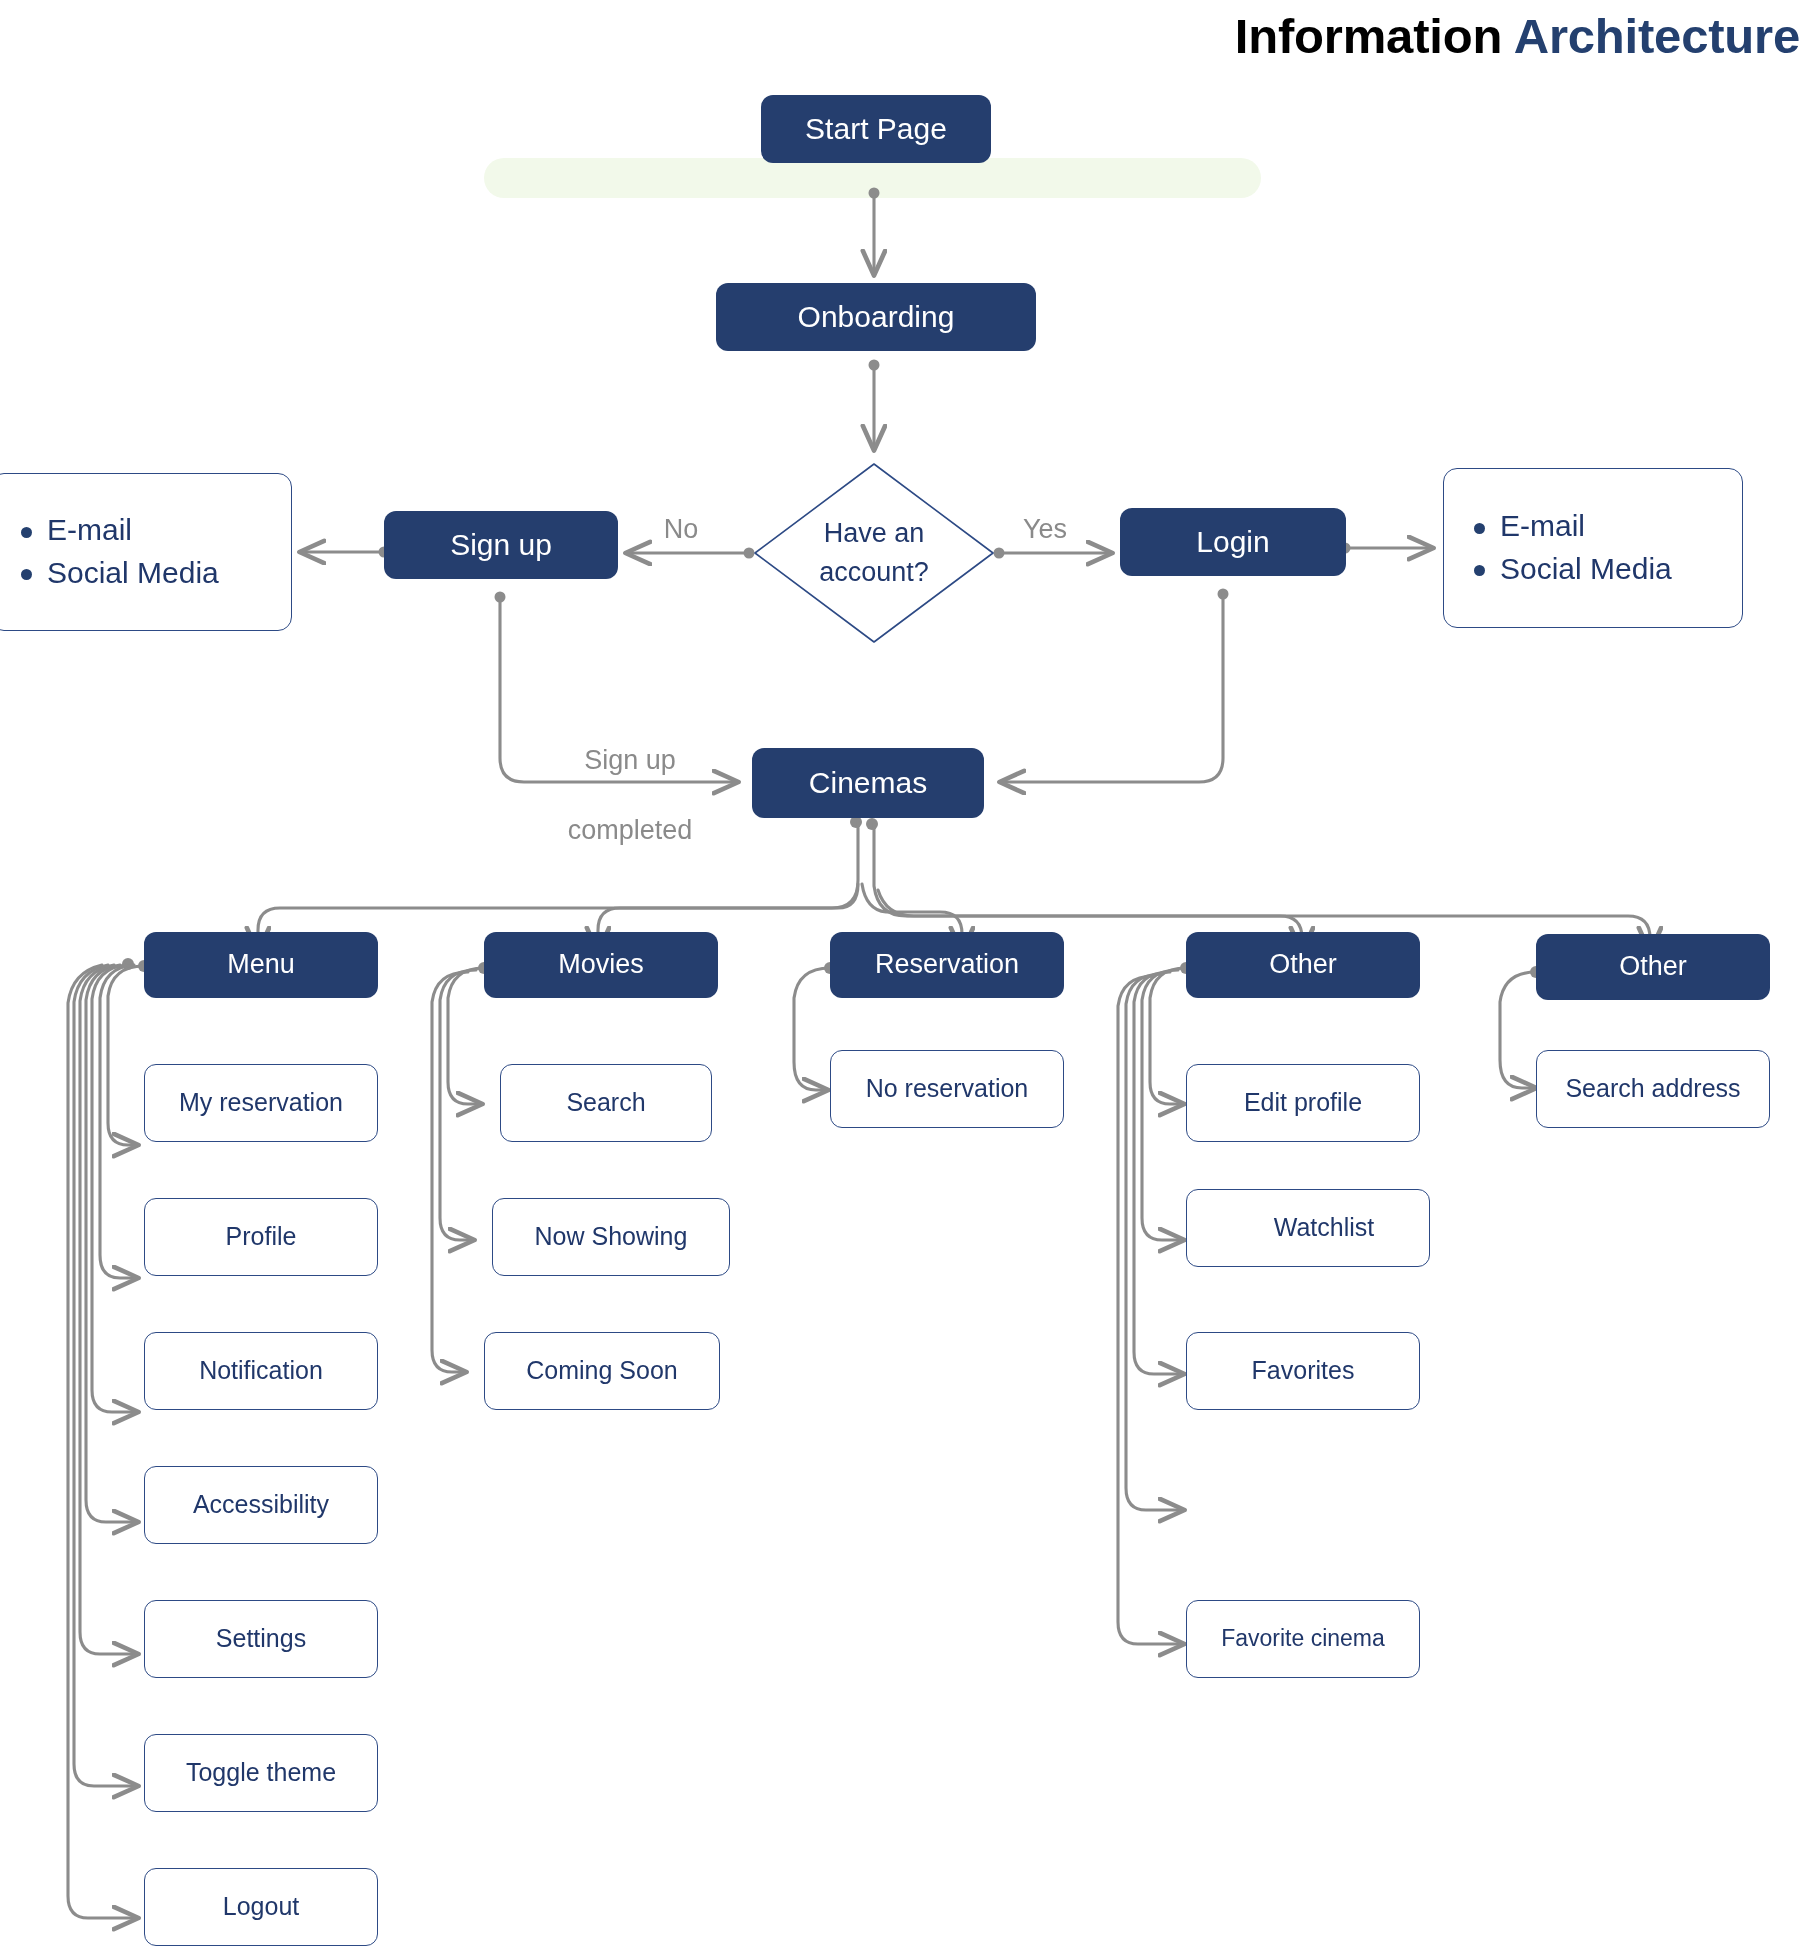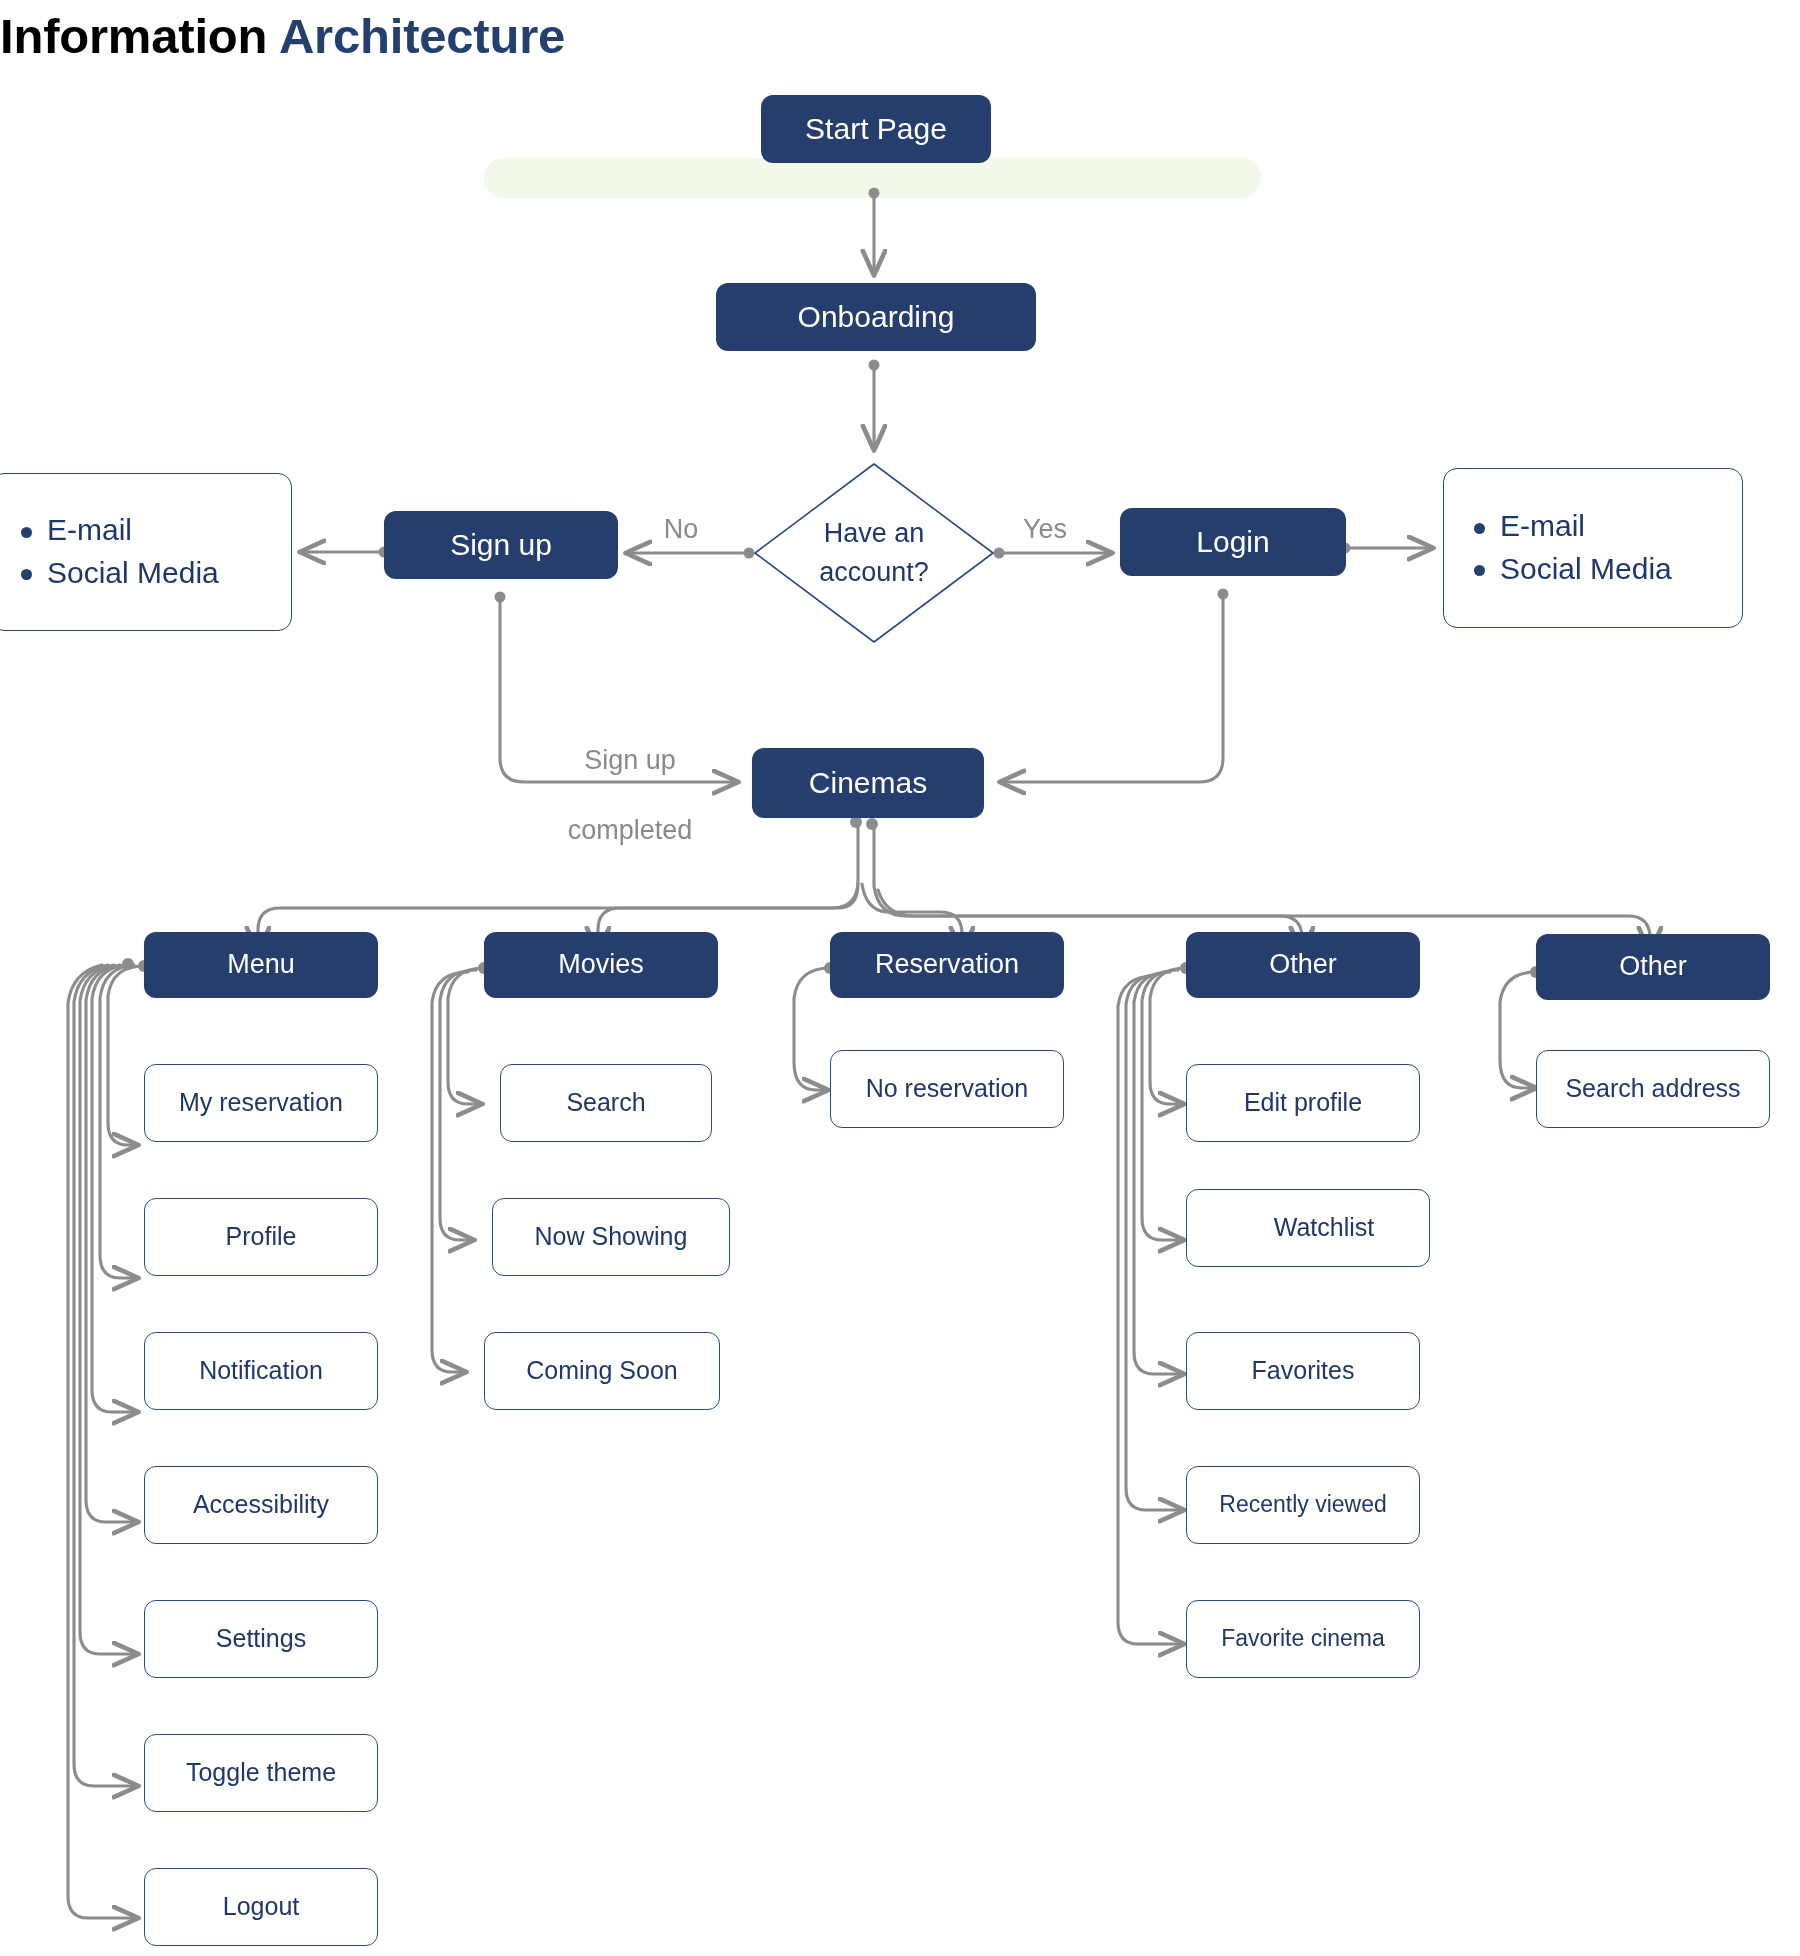--- a/index.html
+++ b/index.html
@@ -5,21 +5,21 @@
   html,body{margin:0;padding:0;background:#ffffff;}
   body{width:1800px;height:1956px;position:relative;overflow:hidden;
        font-family:"Liberation Sans","DejaVu Sans",sans-serif;}
 
   #stage{position:absolute;left:0;top:0;width:1800px;height:1956px;}
 
   svg#wires{position:absolute;left:0;top:0;width:1800px;height:1956px;
             pointer-events:none;}
 
   
-  .title{position:absolute;left:0;top:8px;width:1800px;text-align:left;
+  .title{position:absolute;left:0;top:8px;width:1800px;text-align:right;
          font-size:49px;font-weight:bold;letter-spacing:-.2px;color:#000000;}
   .title .accent{color:#24406f;}
 
   
   .band{position:absolute;background:#f2f9ea;border-radius:26px;}
 
   
   .node{position:absolute;box-sizing:border-box;display:flex;
         align-items:center;justify-content:center;text-align:center;
         border-radius:12px;line-height:1.18;}
@@ -238,23 +238,20 @@
   </div>
   <div class="node outline f25" style="left:1186px;top:1064px;width:234px;height:78px;">
     <span>Edit profile</span>
   </div>
   <div class="node outline f25" style="left:1186px;top:1189px;width:244px;height:78px;padding-left:32px;">
     <span>Watchlist</span>
   </div>
   <div class="node outline f25" style="left:1186px;top:1332px;width:234px;height:78px;">
     <span>Favorites</span>
   </div>
-  <div class="node outline f23" style="left:1186px;top:1466px;width:234px;height:78px;">
-    <span>Recently viewed</span>
-  </div>
   <div class="node outline f23" style="left:1186px;top:1600px;width:234px;height:78px;">
     <span>Favorite cinema</span>
   </div>
 
   <div class="node solid f27" style="left:1536px;top:934px;width:234px;height:66px;">
     <span>Other</span>
   </div>
   <div class="node outline f25" style="left:1536px;top:1050px;width:234px;height:78px;">
     <span>Search address</span>
   </div>

